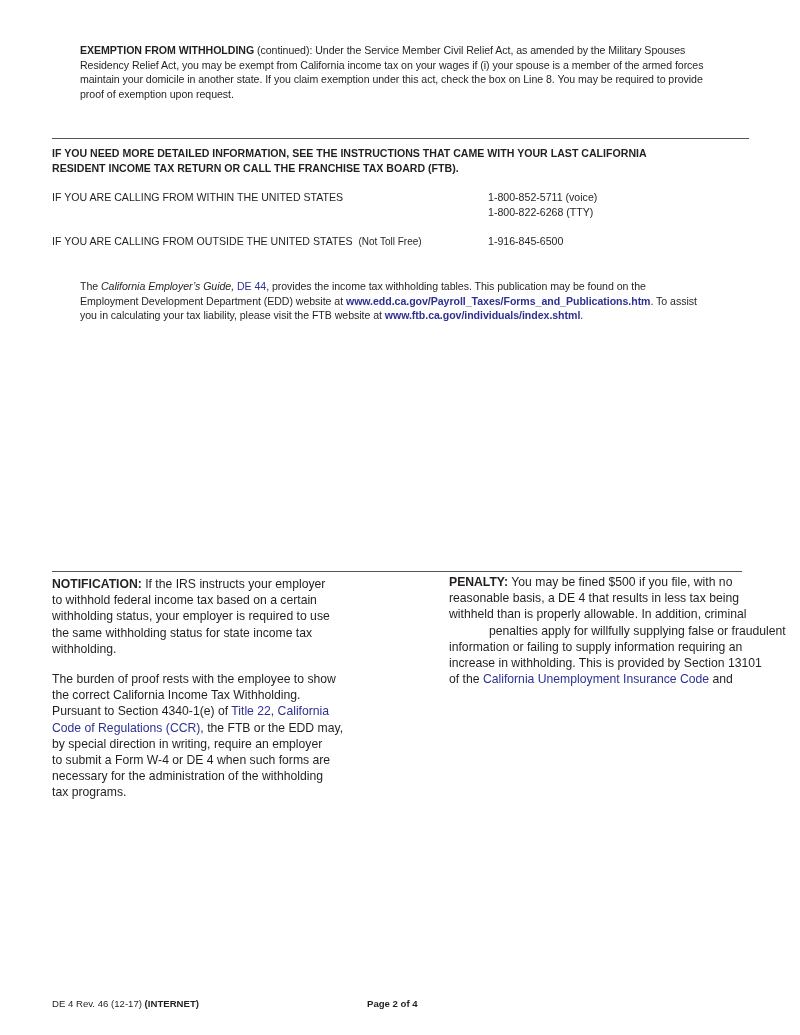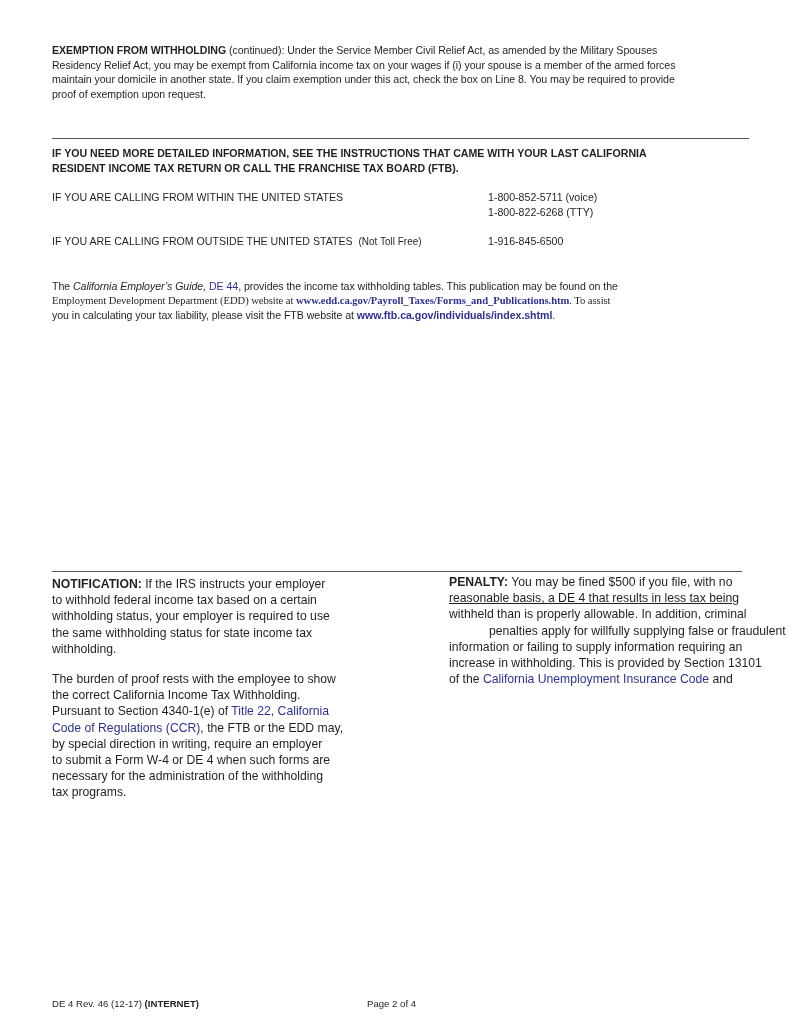--- a/index.html
+++ b/index.html
@@ -18,20 +18,21 @@
     .page {
       position: absolute;
       left: 0; top: 0;
       width: 800px; height: 1035px;
     }
     .abs { position: absolute; }
     .p-small {
       font-size: 10.6px;
       line-height: 14.6px;
       letter-spacing: -0.05px;
+      margin-left: 28px;
     }
     b, .bold { font-weight: bold; }
     .link {
       color: #2e3192;
     }
     .link-bold {
       color: #2e3192;
       font-weight: bold;
     }
     .rule {
@@ -79,21 +80,21 @@
 
   <div class="abs caps" style="left:52px; top:234px; white-space:nowrap;">
     <span>IF YOU ARE CALLING FROM OUTSIDE THE UNITED STATES</span>&nbsp;&nbsp;<span style="font-size:10px;">(Not Toll Free)</span>
   </div>
   <div class="abs caps" style="left:488px; top:234px; white-space:nowrap;">1-916-845-6500</div>
 
   <div class="abs p-small" style="left:52px; top:279px; width:705px;">
     <div style="white-space:nowrap;">
       <span>The </span><i>California Employer’s Guide,</i><span> </span><a class="link">DE 44</a><span>, provides the income tax withholding tables. This publication may be found on the</span>
     </div>
-    <div style="white-space:nowrap;font-family:Liberation Serif, serif;">
+    <div style="white-space:nowrap;">
       <span>Employment Development Department (EDD) website at </span><a class="link-bold">www.edd.ca.gov/Payroll_Taxes/Forms_and_Publications.htm</a><span>. To assist</span>
     </div>
     <div style="white-space:nowrap;">
       <span>you in calculating your tax liability, please visit the FTB website at </span><a class="link-bold">www.ftb.ca.gov/individuals/index.shtml</a><span>.</span>
     </div>
   </div>
 
   <div class="rule" style="left:52px; top:571px; width:690px;"></div>
 
   <div class="abs col-text" style="left:52px; top:576px; width:340px;">
@@ -110,26 +111,26 @@
     <div style="white-space:nowrap;"><span>Pursuant to Section 4340-1(e) of </span><a class="link">Title 22, California</a></div>
     <div style="white-space:nowrap;"><a class="link">Code of Regulations (CCR)</a><span>, the FTB or the EDD may,</span></div>
     <div style="white-space:nowrap;">by special direction in writing, require an employer</div>
     <div style="white-space:nowrap;">to submit a Form W-4 or DE 4 when such forms are</div>
     <div style="white-space:nowrap;">necessary for the administration of the withholding</div>
     <div style="white-space:nowrap;">tax programs.</div>
   </div>
 
   <div class="abs col-text" style="left:421px; top:574px; width:350px;margin-left:28px;">
     <div style="white-space:nowrap;"><span class="bold">PENALTY:</span><span> You may be fined $500 if you file, with no</span></div>
-    <div style="white-space:nowrap;text-decoration:underline;">reasonable basis, a DE 4 that results in less tax being</div>
+    <div style="white-space:nowrap;">reasonable basis, a DE 4 that results in less tax being</div>
     <div style="white-space:nowrap;">withheld than is properly allowable. In addition, criminal</div>
     <div style="white-space:nowrap;padding-left:40px;">penalties apply for willfully supplying false or fraudulent</div>
     <div style="white-space:nowrap;">information or failing to supply information requiring an</div>
     <div style="white-space:nowrap;">increase in withholding. This is provided by Section 13101</div>
     <div style="white-space:nowrap;"><span>of the </span><a class="link">California Unemployment Insurance Code</a><span> and</span></div>
   </div>
 
   <div class="abs footer" style="left:52px; top:998px; white-space:nowrap;">
     <span>DE 4 Rev. 46 (12-17) </span><span class="bold">(INTERNET)</span>
   </div>
-  <div class="abs footer" style="left:367px; top:998px; white-space:nowrap;">Page 2 of 4</div>
+  <div class="abs footer" style="left:367px; top:998px; white-space:nowrap;font-weight:bold;">Page 2 of 4</div>
 
 </div>
 
 </body></html>

